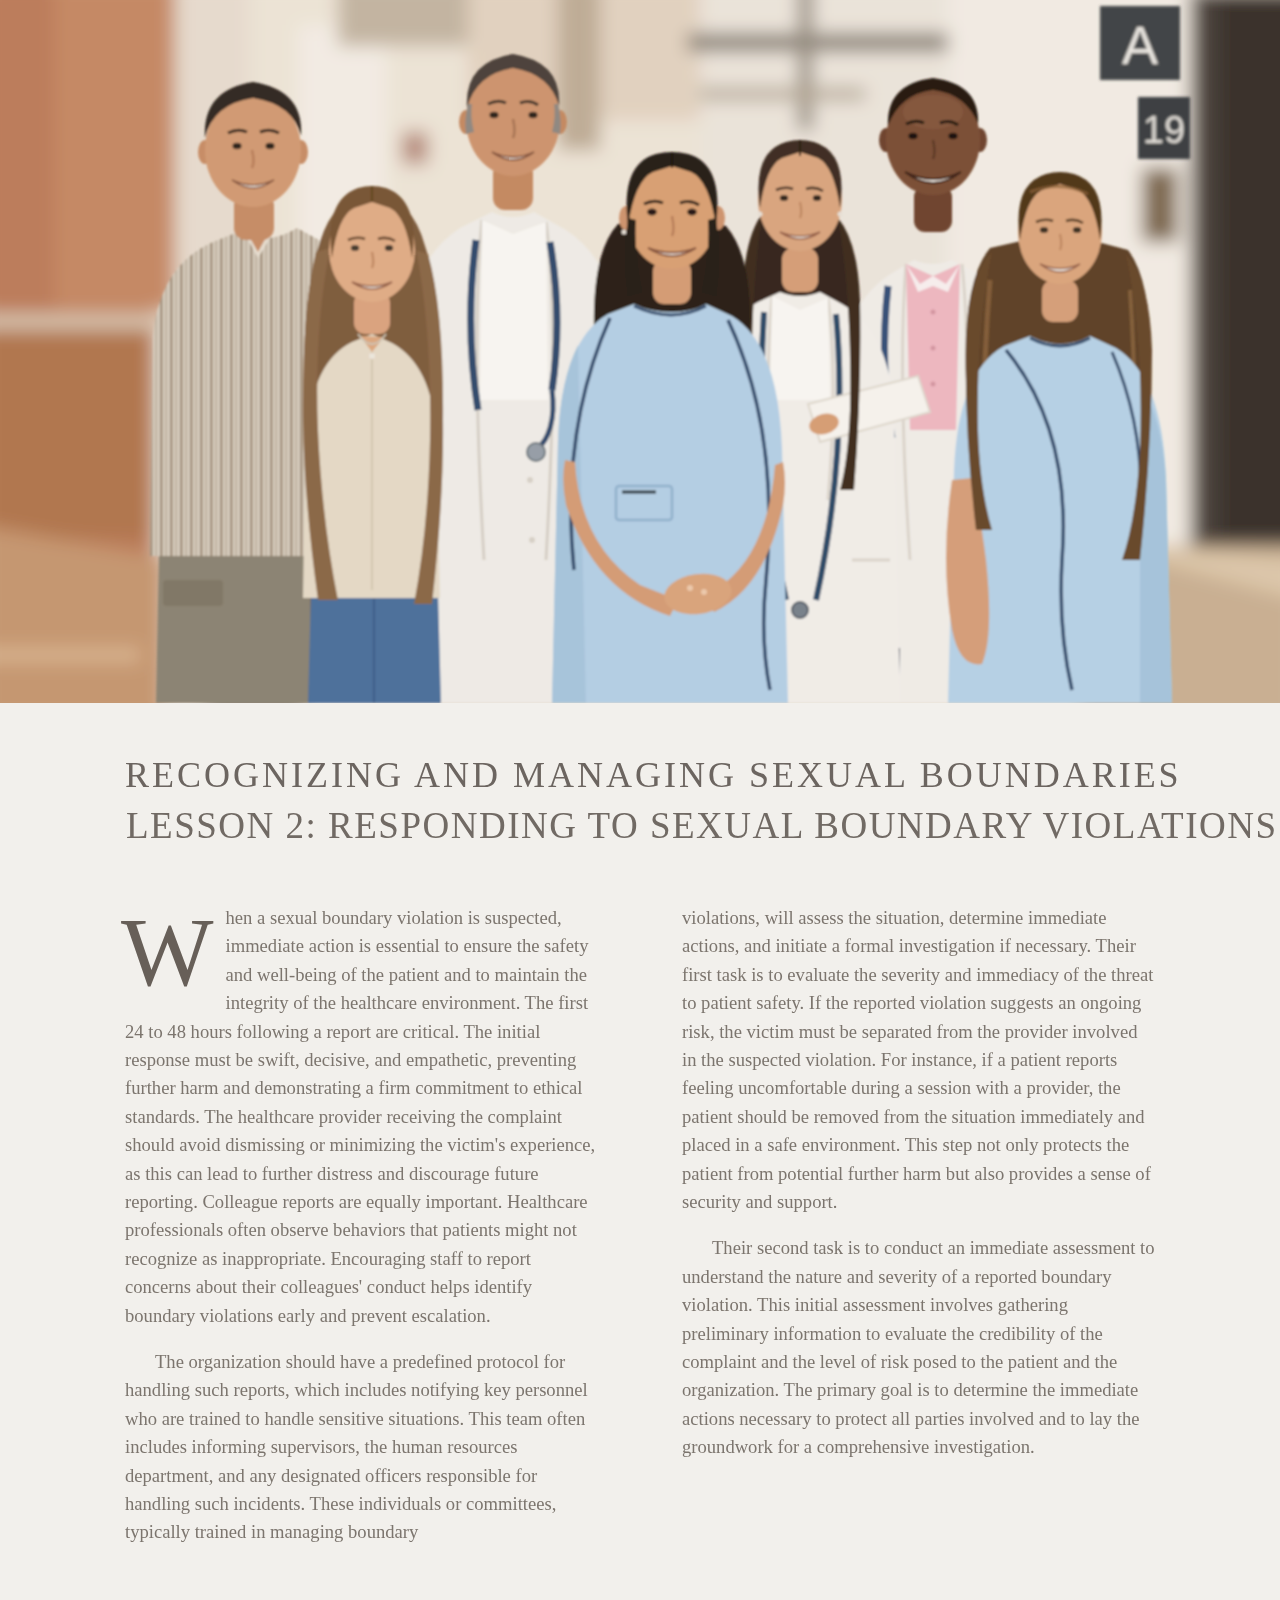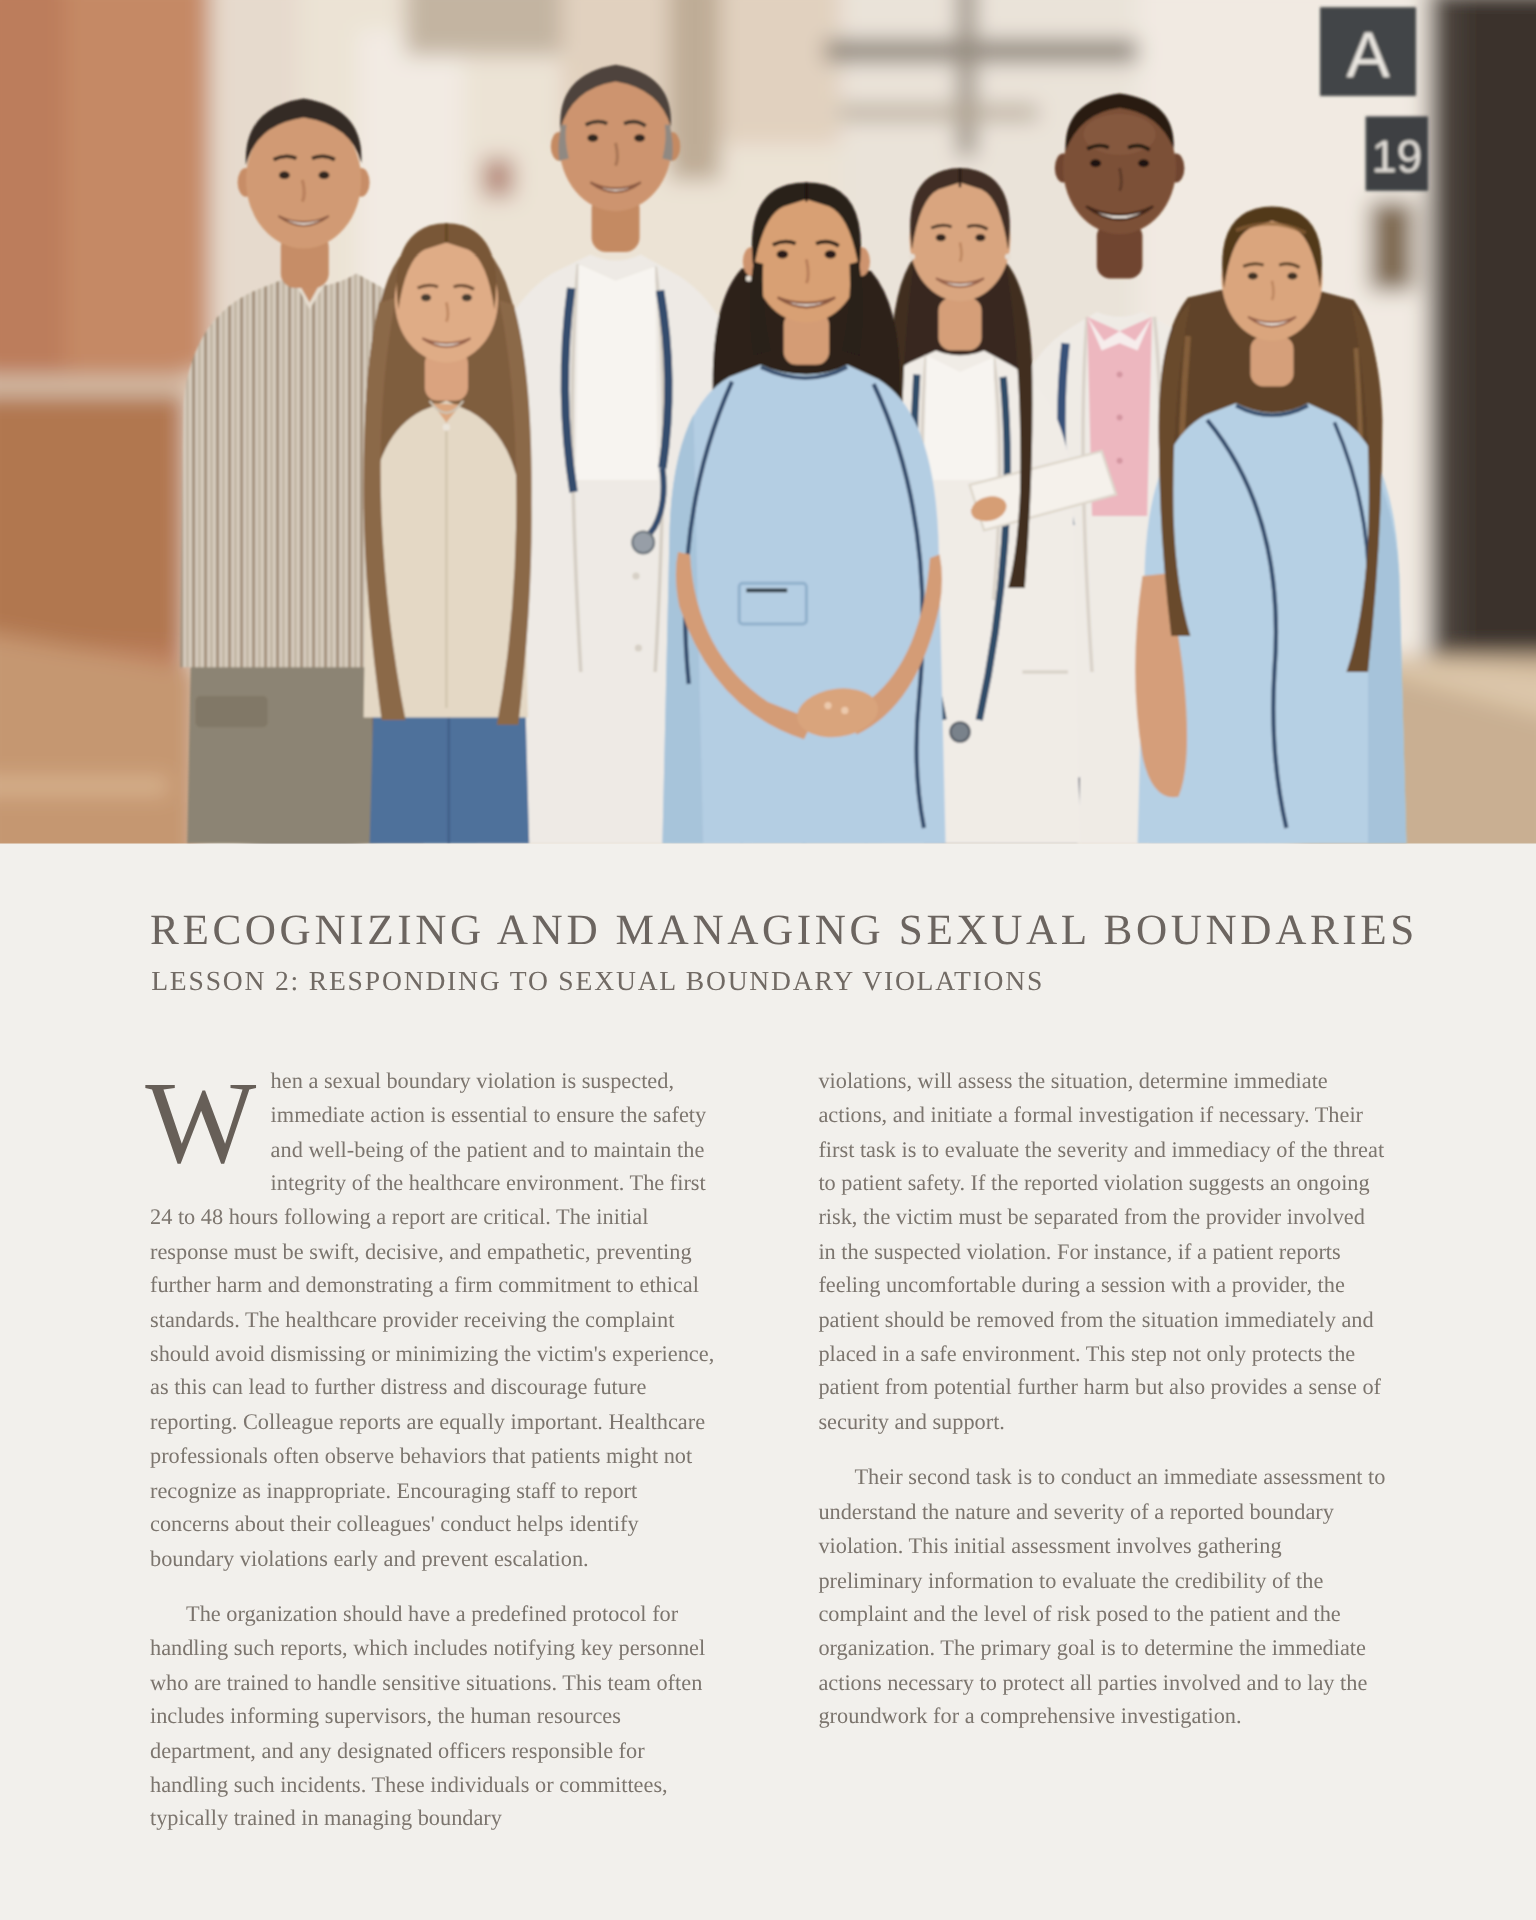--- a/index.html
+++ b/index.html
@@ -11,21 +11,21 @@
   }
   .page{width:1280px;height:1164px;position:relative;}
   .hero{height:703px;width:1280px;overflow:hidden;display:block;margin:0;}
   .hero svg{display:block;}
   .title-block{padding:52px 0 0 125px;}
   .page-title{
     margin:0;font-weight:400;font-size:36px;line-height:1.15;
     letter-spacing:3px;color:#6c6560;white-space:nowrap;
   }
   .page-subtitle{
-    margin:9px 0 0 1px;font-weight:400;font-size:23px;line-height:1.15;
+    margin:9px 0 0 1px;font-weight:400;font-size:37px;line-height:1.15;
     letter-spacing:1.5px;color:#716a64;white-space:nowrap;
   }
   .columns{
     display:flex;gap:84px;padding:56px 125px 0 125px;
     color:#7c756e;font-size:18.6px;line-height:28.4px;
   }
   .col{width:473px;}
   .col p{margin:0;text-align:left;}
   .col p.indent{text-indent:30px;margin-top:18px;}
   .dropcap{

